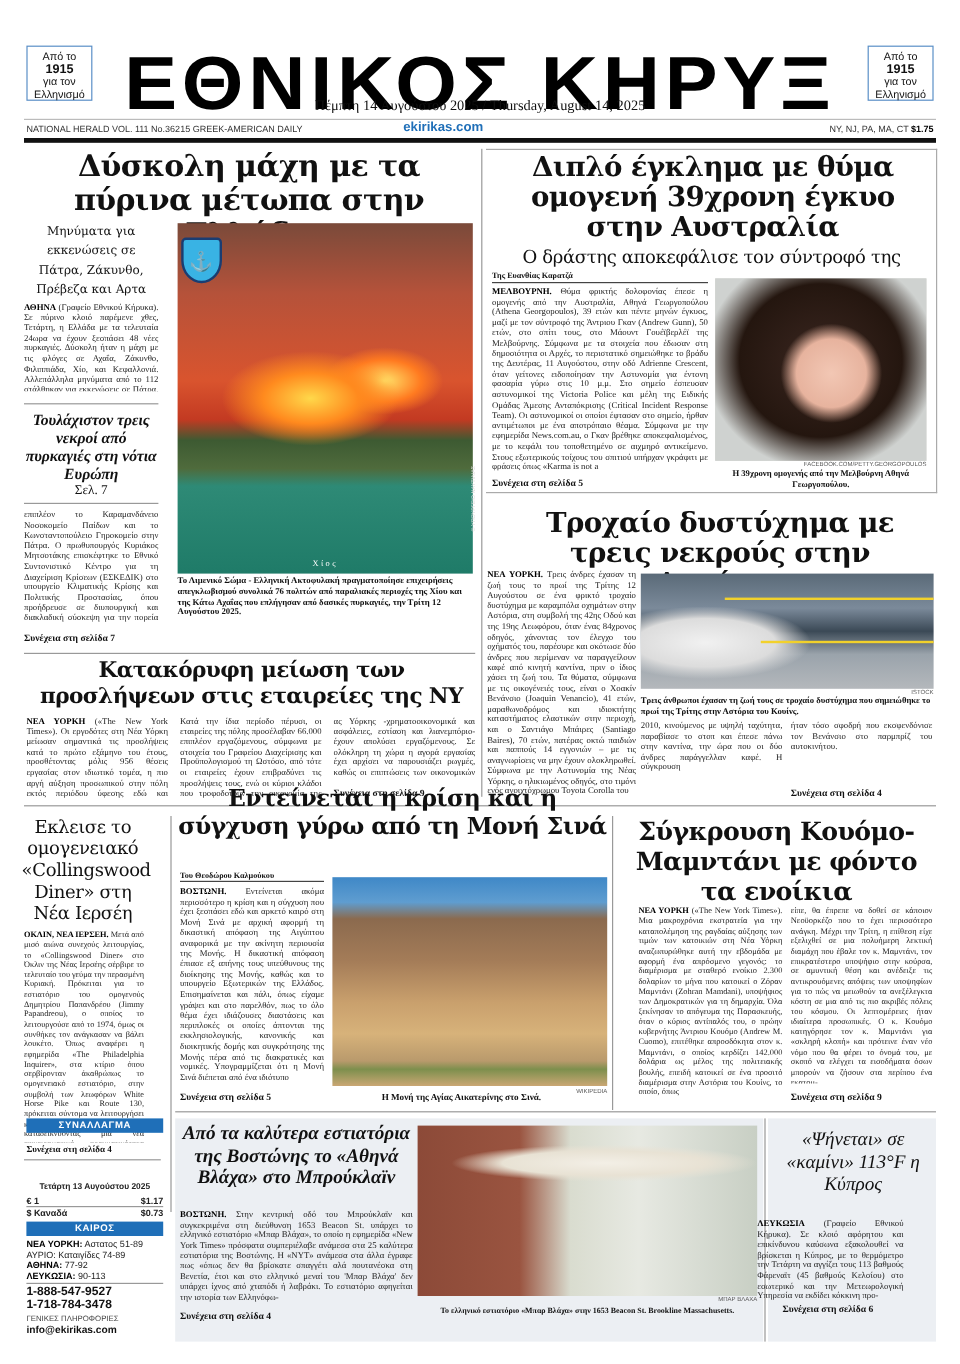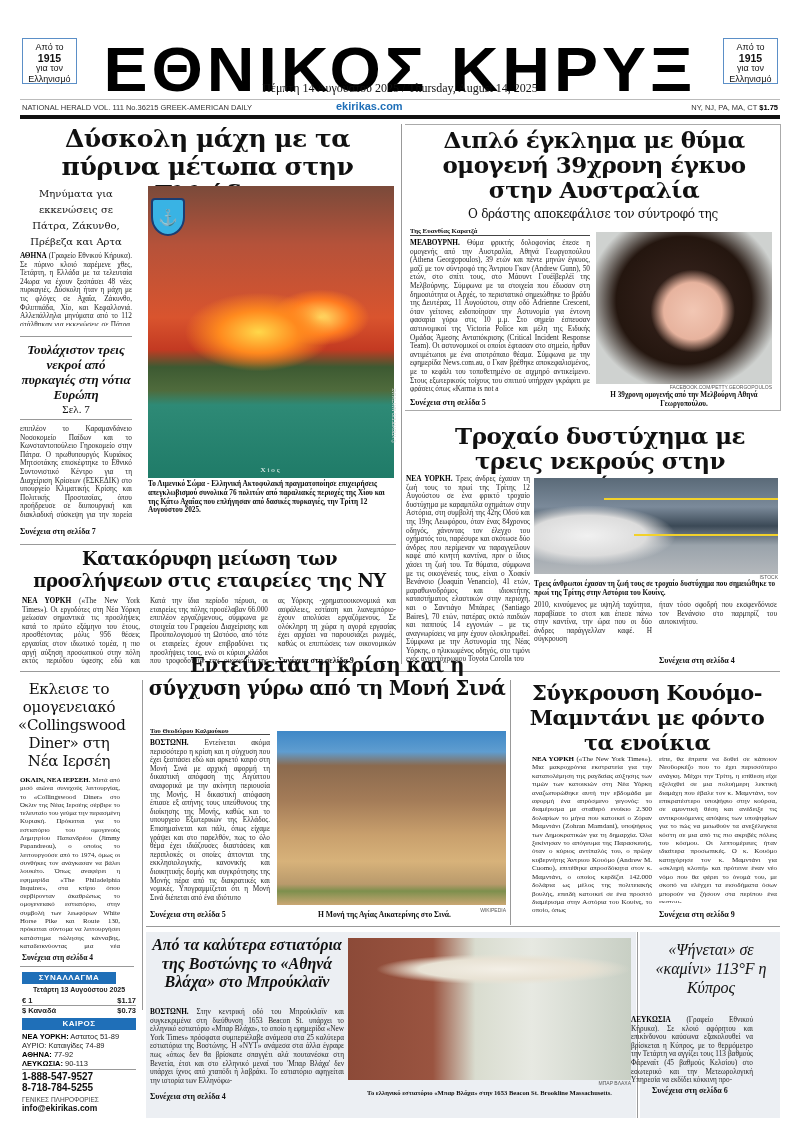--- a/index.html
+++ b/index.html
@@ -94,21 +94,21 @@
   <div class="abs" style="left:0;bottom:4px;width:100%;text-align:center;color:#fff;font-family:'Liberation Serif',serif;font-size:7px;letter-spacing:2px;">Χίος</div>
   <div class="abs credit" style="right:-28px;bottom:60px;color:#ddd;transform:rotate(-90deg);font-size:4.5px;">© ΥΠΟΥΡΓΕΙΟ ΝΑΥΤΙΛΙΑΣ</div>
 </div>
 <div class="abs caption" style="left:148px;top:480px;width:246px;font-size:7.3px;line-height:8.8px;">Το Λιμενικό Σώμα - Ελληνική Ακτοφυλακή πραγματοποίησε επιχειρήσεις απεγκλωβισμού συνολικά 76 πολιτών από παραλιακές περιοχές της Χίου και της Κάτω Αχαΐας που επλήγησαν από δασικές πυρκαγιές, την Τρίτη 12 Αυγούστου 2025.</div>
 <div class="hr" style="left:20px;top:544px;width:376px;"></div>
 
 <div class="vr" style="left:401px;top:124px;height:540px;"></div>
 
 <div class="abs" style="left:405px;top:124px;width:376px;height:287px;border:1px solid #aaa;border-left:none;"></div>
 <div class="abs h1" style="left:408px;top:127px;width:372px;font-size:23px;line-height:25px;">Διπλό έγκλημα με θύμα ομογενή 39χρονη έγκυο στην Αυστραλία</div>
-<div class="abs h1" style="left:406px;top:205px;width:374px;font-size:12px;line-height:18px;font-weight:normal;letter-spacing:-0.3px;">Ο δράστης αποκεφάλισε τον σύντροφό της</div>
+<div class="abs h1" style="left:406px;top:205px;width:374px;font-size:15px;line-height:18px;font-weight:normal;letter-spacing:-0.3px;">Ο δράστης αποκεφάλισε τον σύντροφό της</div>
 <div class="abs" style="left:410px;top:227px;width:180px;font-family:'Liberation Serif',serif;font-weight:bold;font-size:6.8px;border-bottom:1px solid #444;padding-bottom:1px;">Της Ευανθίας Καρατζά</div>
 <div class="abs body-text" style="left:410px;top:239px;width:180px;height:153px;">
   <b>ΜΕΛΒΟΥΡΝΗ.</b>
   <span>Θύμα φρικτής δολοφονίας έπεσε η ομογενής από την Αυστραλία, Αθηνά Γεωργοπούλου (Athena Georgopoulos), 39 ετών και πέντε μηνών έγκυος, μαζί με τον σύντροφό της Άντριου Γκαν (Andrew Gunn), 50 ετών, στο σπίτι τους, στο Μάουντ Γουέϊβερλέϊ της Μελβούρνης. Σύμφωνα με τα στοιχεία που έδωσαν στη δημοσιότητα οι Αρχές, το περιστατικό σημειώθηκε το βράδυ της Δευτέρας, 11 Αυγούστου, στην οδό Adrienne Crescent, όταν γείτονες ειδοποίησαν την Αστυνομία για έντονη φασαρία γύρω στις 10 μ.μ. Στο σημείο έσπευσαν αστυνομικοί της Victoria Police και μέλη της Ειδικής Ομάδας Άμεσης Ανταπόκρισης (Critical Incident Response Team). Οι αστυνομικοί οι οποίοι έφτασαν στο σημείο, ήρθαν αντιμέτωποι με ένα αποτρόπαιο θέαμα. Σύμφωνα με την εφημερίδα News.com.au, ο Γκαν βρέθηκε αποκεφαλισμένος, με το κεφάλι του τοποθετημένο σε αιχμηρό αντικείμενο. Στους εξωτερικούς τοίχους του σπιτιού υπήρχαν γκράφιτι με φράσεις όπως «Karma is not a</span>
 </div>
 <div class="abs cont" style="left:410px;top:398px;">Συνέχεια στη σελίδα 5</div>
 <div class="abs photo-woman" style="left:596px;top:232px;width:176px;height:152px;"></div>
 <div class="abs credit" style="left:596px;top:384px;width:176px;text-align:right;">FACEBOOK.COM/PETTY.GEORGOPOULOS</div>
 <div class="abs caption" style="left:596px;top:391px;width:176px;text-align:center;font-size:7.2px;line-height:8.5px;">Η 39χρονη ομογενής από την Μελβούρνη Αθηνά Γεωργοπούλου.</div>
 
@@ -138,21 +138,21 @@
 <div class="hr" style="left:20px;top:671px;width:760px;"></div>
 
 <div class="abs h1" style="left:18px;top:680px;width:102px;font-size:15px;line-height:18px;font-weight:normal;letter-spacing:-0.3px;">Εκλεισε το ομογενειακό «Collingswood Diner» στη Νέα Ιερσέη</div>
 <div class="abs body-text" style="left:20px;top:776px;width:100px;height:176px;font-size:6.9px;line-height:8.3px;">
   <b>ΟΚΛΙΝ, ΝΕΑ ΙΕΡΣΕΗ.</b>
   <span>Μετά από μισό αιώνα συνεχούς λειτουργίας, το «Collingswood Diner» στο Όκλιν της Νέας Ιερσέης σέρβιρε το τελευταίο του γεύμα την περασμένη Κυριακή. Πρόκειται για το εστιατόριο του ομογενούς Δημητρίου Παπανδρέου (Jimmy Papandreou), ο οποίος το λειτουργούσε από το 1974, όμως οι συνθήκες τον ανάγκασαν να βάλει λουκέτο. Όπως αναφέρει η εφημερίδα «The Philadelphia Inquirer», στα κτίριο όπου σερβίρονταν άκαθρώπως το ομογενειακό εστιατόριο, στην συμβολή των λεωφόρων White Horse Pike και Route 130, πρόκειται σύντομα να λειτουργήσει κατάστημα πώλησης κάνναβης, καταδεικνύοντας μια νέα επιχειρηματική πραγματικότητα που αναδεικνύεται για τα καλά στις συνοικίες της Νέας Ιερσέης.</span>
 </div>
 <div class="abs cont" style="left:22px;top:953px;font-size:7.5px;">Συνέχεια στη σελίδα 4</div>
 <div class="hr" style="left:20px;top:966px;width:114px;"></div>
 
-<div class="abs box-blue" style="left:22px;top:972px;width:94px;height:12px;line-height:12px;">ΣΥΝΑΛΛΑΓΜΑ</div>
+<div class="abs box-blue" style="left:22px;top:932px;width:114px;height:12px;line-height:12px;">ΣΥΝΑΛΛΑΓΜΑ</div>
 <div class="abs info" style="left:22px;top:985px;width:114px;text-align:center;font-weight:bold;font-size:7px;">Τετάρτη 13 Αυγούστου 2025</div>
 <div class="abs" style="left:22px;top:996px;width:114px;">
   <div class="info" style="display:flex;justify-content:space-between;font-weight:bold;">
     <span>€ 1</span>
     <span>$1.17</span>
   </div>
   <div class="info" style="display:flex;justify-content:space-between;font-weight:bold;border-top:1px solid #999;">
     <span>$ Καναδά</span>
     <span>$0.73</span>
   </div>
@@ -160,21 +160,21 @@
 <div class="abs box-blue" style="left:22px;top:1018px;width:114px;height:12px;line-height:12px;">ΚΑΙΡΟΣ</div>
 <div class="abs" style="left:22px;top:1032px;width:114px;">
   <div class="info"><b>ΝΕΑ ΥΟΡΚΗ:</b> <span>Αστατος 51-89</span></div>
   <div class="info"><span>ΑΥΡΙΟ:</span> <span>Καταιγίδες 74-89</span></div>
   <div class="info"><b>ΑΘΗΝΑ:</b> <span>77-92</span></div>
   <div class="info"><b>ΛΕΥΚΩΣΙΑ:</b> <span>90-113</span></div>
 </div>
 <div class="hr" style="left:22px;top:1069px;width:114px;"></div>
 <div class="abs" style="left:22px;top:1071px;width:114px;font-family:'Liberation Sans',sans-serif;">
   <div style="font-weight:bold;font-size:10px;line-height:11px;">1-888-547-9527</div>
-  <div style="font-weight:bold;font-size:10px;line-height:11px;">8-718-784-5255</div>
+  <div style="font-weight:bold;font-size:10px;line-height:11px;">1-718-784-3478</div>
   <div style="font-size:6.5px;color:#444;margin-top:3px;">ΓΕΝΙΚΕΣ ΠΛΗΡΟΦΟΡΙΕΣ</div>
   <div style="font-weight:bold;font-size:8.5px;">info@ekirikas.com</div>
 </div>
 
 <div class="vr" style="left:142px;top:680px;height:330px;"></div>
 <div class="vr" style="left:510px;top:680px;height:245px;"></div>
 
 <div class="abs h1" style="left:146px;top:654px;width:362px;font-size:19.5px;line-height:23px;">Εντείνεται η κρίση και η σύγχυση γύρω από τη Μονή Σινά</div>
 <div class="abs" style="left:150px;top:727px;width:120px;font-family:'Liberation Serif',serif;font-weight:bold;font-size:6.8px;border-bottom:1px solid #444;">Του Θεοδώρου Καλμούκου</div>
 <div class="abs body-text" style="left:150px;top:739px;width:120px;height:166px;">

